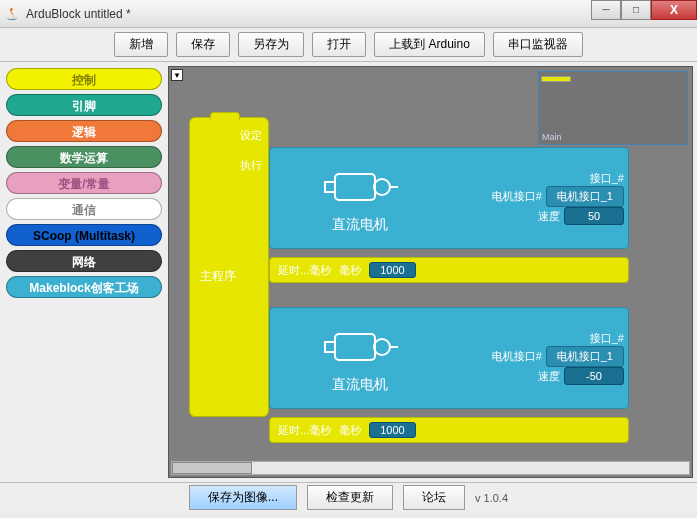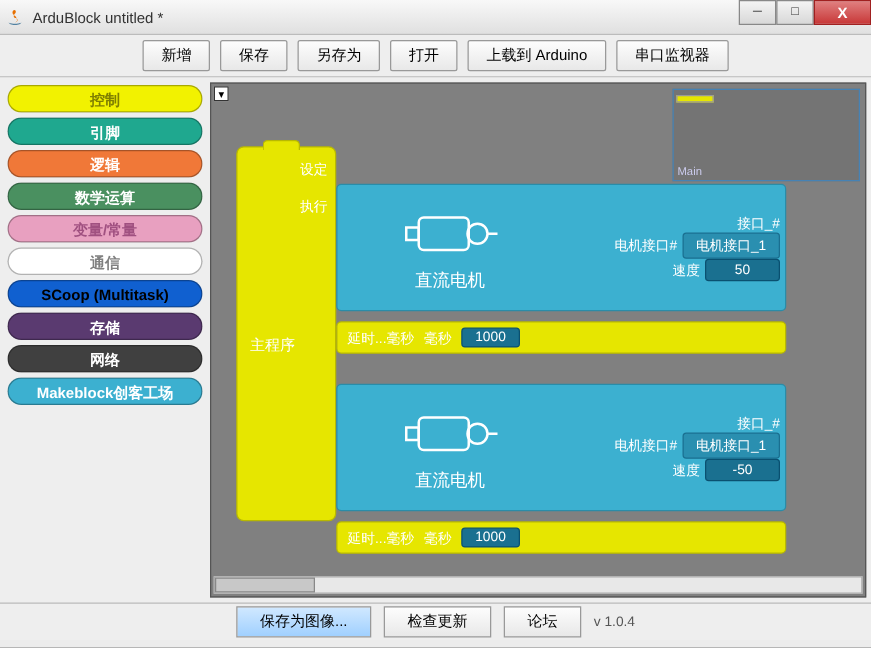--- a/index.html
+++ b/index.html
@@ -86,21 +86,20 @@
 
 <div class="main">
   <div class="palette" id="palette">
       <div class="cat" style="background: rgb(242, 242, 0); color: rgb(128, 128, 0);">控制</div>
       <div class="cat" style="background: rgb(31, 168, 143); color: rgb(255, 255, 255);">引脚</div>
       <div class="cat" style="background: rgb(240, 120, 56); color: rgb(255, 255, 255);">逻辑</div>
       <div class="cat" style="background: rgb(74, 144, 96); color: rgb(255, 255, 255);">数学运算</div>
       <div class="cat" style="background: rgb(232, 160, 192); color: rgb(160, 80, 128);">变量/常量</div>
       <div class="cat" style="background: rgb(255, 255, 255); color: rgb(128, 128, 128);">通信</div>
       <div class="cat" style="background: rgb(16, 96, 208); color: #000000;">SCoop (Multitask)</div>
-      <div class="cat" style="background: rgb(90, 58, 112); color: rgb(255, 255, 255);">存储</div>
       <div class="cat" style="background: rgb(64, 64, 64); color: rgb(255, 255, 255);">网络</div>
       <div class="cat" style="background: rgb(60, 176, 208); color: rgb(255, 255, 255);">Makeblock创客工场</div>
     </div>
 
   <div class="canvas-wrap">
     <div class="collapse-icon">▾</div>
     <div class="minimap">
       <div class="mini-block"></div>
       <div class="minimap-label">Main</div>
     </div>

